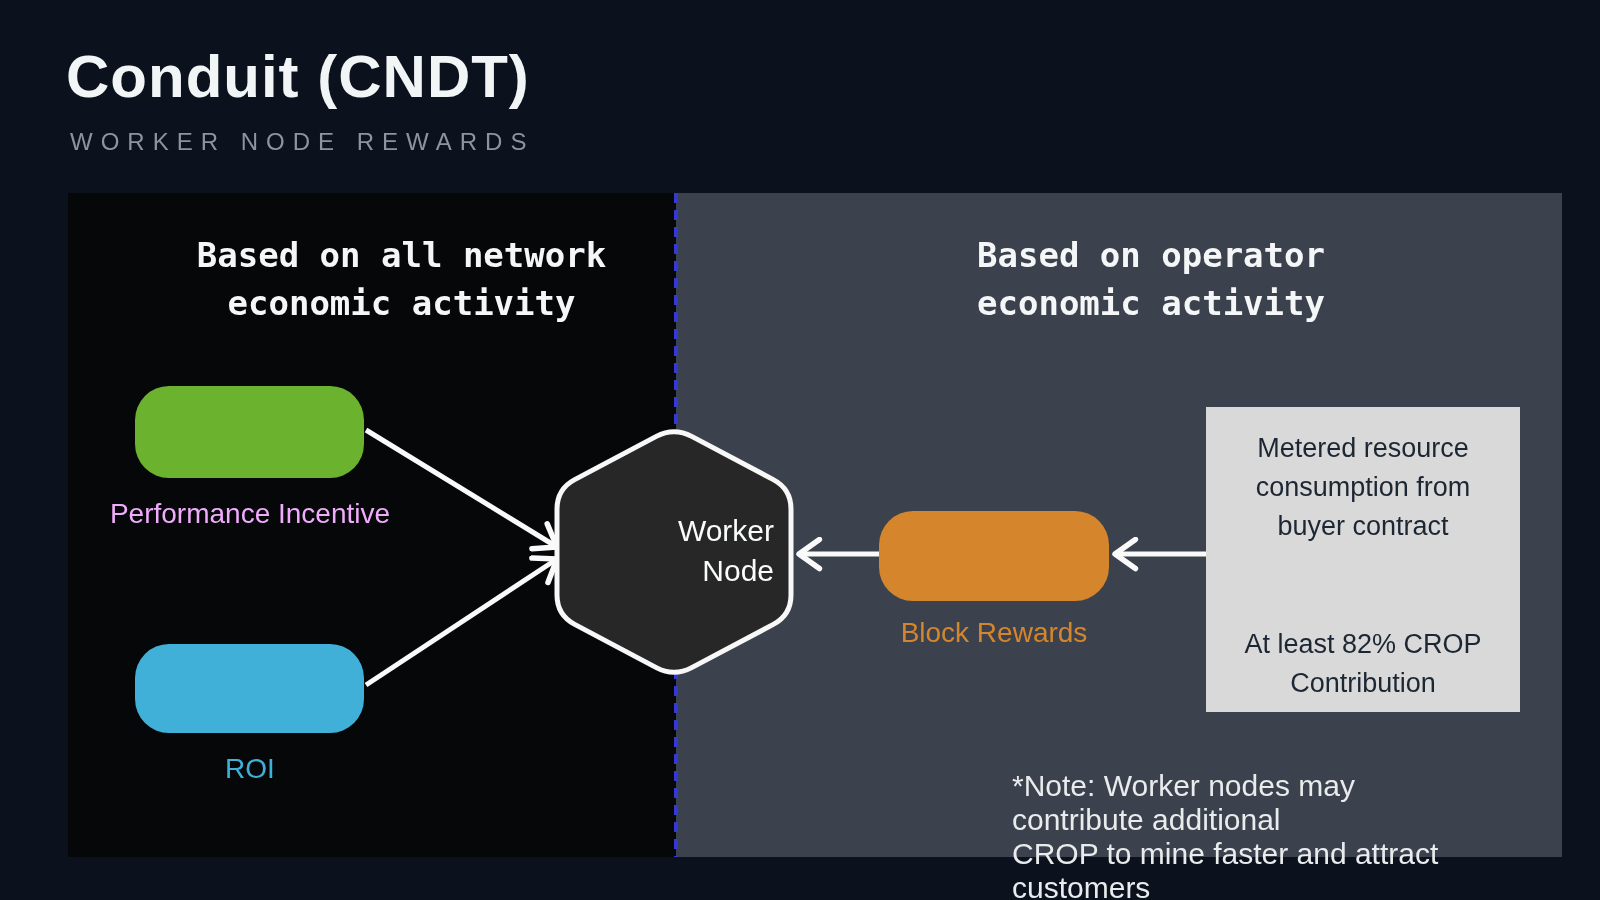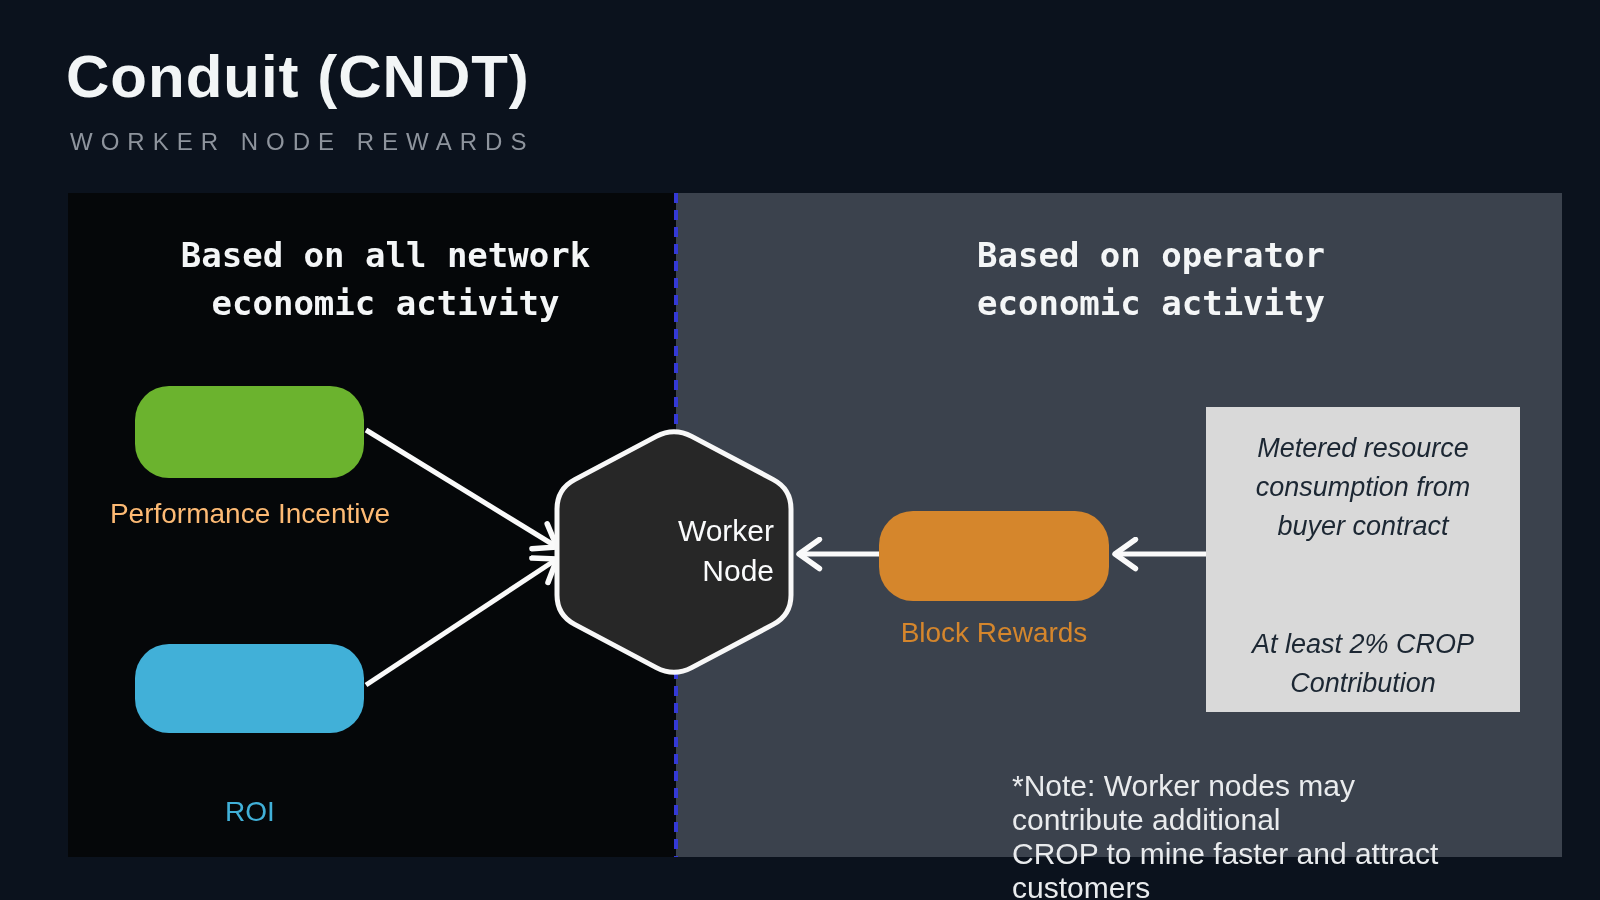--- a/index.html
+++ b/index.html
@@ -31,48 +31,48 @@
   .panel-right {
     position: absolute; left: 608px; top: 0;
     width: 886px; height: 664px; background: #3b424d;
   }
   .panel-heading {
     position: absolute; top: 38px;
     font-family: "DejaVu Sans Mono", monospace;
     font-weight: bold; font-size: 34px; line-height: 48px;
     color: #f4f6f7; text-align: center; white-space: pre-line;
   }
-  .heading-left { left: 0; width: 608px; padding-left: 27px; }
+  .heading-left { left: 16px; width: 608px; padding-left: 27px; }
   .heading-right { left: 640px; width: 886px; }
   .pill {
     position: absolute; border-radius: 34px;
   }
   .pill-green { left: 67px; top: 193px; width: 229px; height: 92px; background: #6bb32e; }
   .pill-blue  { left: 67px; top: 451px; width: 229px; height: 89px; background: #41b0d8; }
   .pill-orange{ left: 811px; top: 318px; width: 230px; height: 90px; background: #d5862c; }
   .pill-label {
     position: absolute; text-align: center;
     font-size: 28px; font-weight: 400;
   }
-  .label-green { left: 0; width: 364px; top: 305px; color: #fdba74; }
-  .label-blue  { left: 0; width: 364px; top: 560px; color: #41b0d8; margin-top: 43px; }
+  .label-green { left: 0; width: 364px; top: 305px; color: #f0abfc; }
+  .label-blue  { left: 0; width: 364px; top: 560px; color: #41b0d8; }
   .label-orange{ left: 796px; width: 260px; top: 424px; color: #d5862c; }
   .hexagon-label {
     position: absolute; left: 506px; top: 318px; width: 200px;
     text-align: right; color: #fafbfc;
     font-size: 30px; line-height: 40px; white-space: pre-line;
   }
   .info-box {
     position: absolute; left: 1138px; top: 214px;
     width: 314px; height: 305px; background: #d9d9d9;
   }
   .info-box-text {
     position: absolute; left: 10px; width: 294px;
     text-align: center; color: #1c2733;
-    font-size: 27px; line-height: 39px; white-space: pre-line; font-style: italic;
+    font-size: 27px; line-height: 39px; white-space: pre-line;
   }
   .info-text-top { top: 22px; }
   .info-text-bottom { top: 218px; }
   .footnote {
     position: absolute; left: 944px; top: 576px; width: 480px;
     font-size: 30px; line-height: 34px;
     color: #e9ebed; white-space: pre-line;
   }
   .overlay-svg {
     position: absolute; left: 0; top: 0;
@@ -101,21 +101,21 @@
   <div class="pill pill-blue"></div>
   <div class="pill-label label-blue">ROI</div>
 
   <div class="pill pill-orange"></div>
   <div class="pill-label label-orange">Block Rewards</div>
 
   <div class="info-box">
     <div class="info-box-text info-text-top">Metered resource
 consumption from
 buyer contract</div>
-    <div class="info-box-text info-text-bottom">At least 2% CROP
+    <div class="info-box-text info-text-bottom">At least 82% CROP
 Contribution</div>
   </div>
 
   <div class="footnote">*Note:  Worker nodes may contribute additional
 CROP to mine faster and attract customers</div>
 
   <svg class="overlay-svg" viewBox="0 0 1494 664">
     <defs>
       <marker id="chev" viewBox="0 0 12 12" refX="9" refY="6" markerWidth="7" markerHeight="7" orient="auto-start-reverse">
         <path d="M2 1 L9 6 L2 11" fill="none" stroke="#fafafa" stroke-width="1.9" stroke-linecap="round" stroke-linejoin="round"></path>

